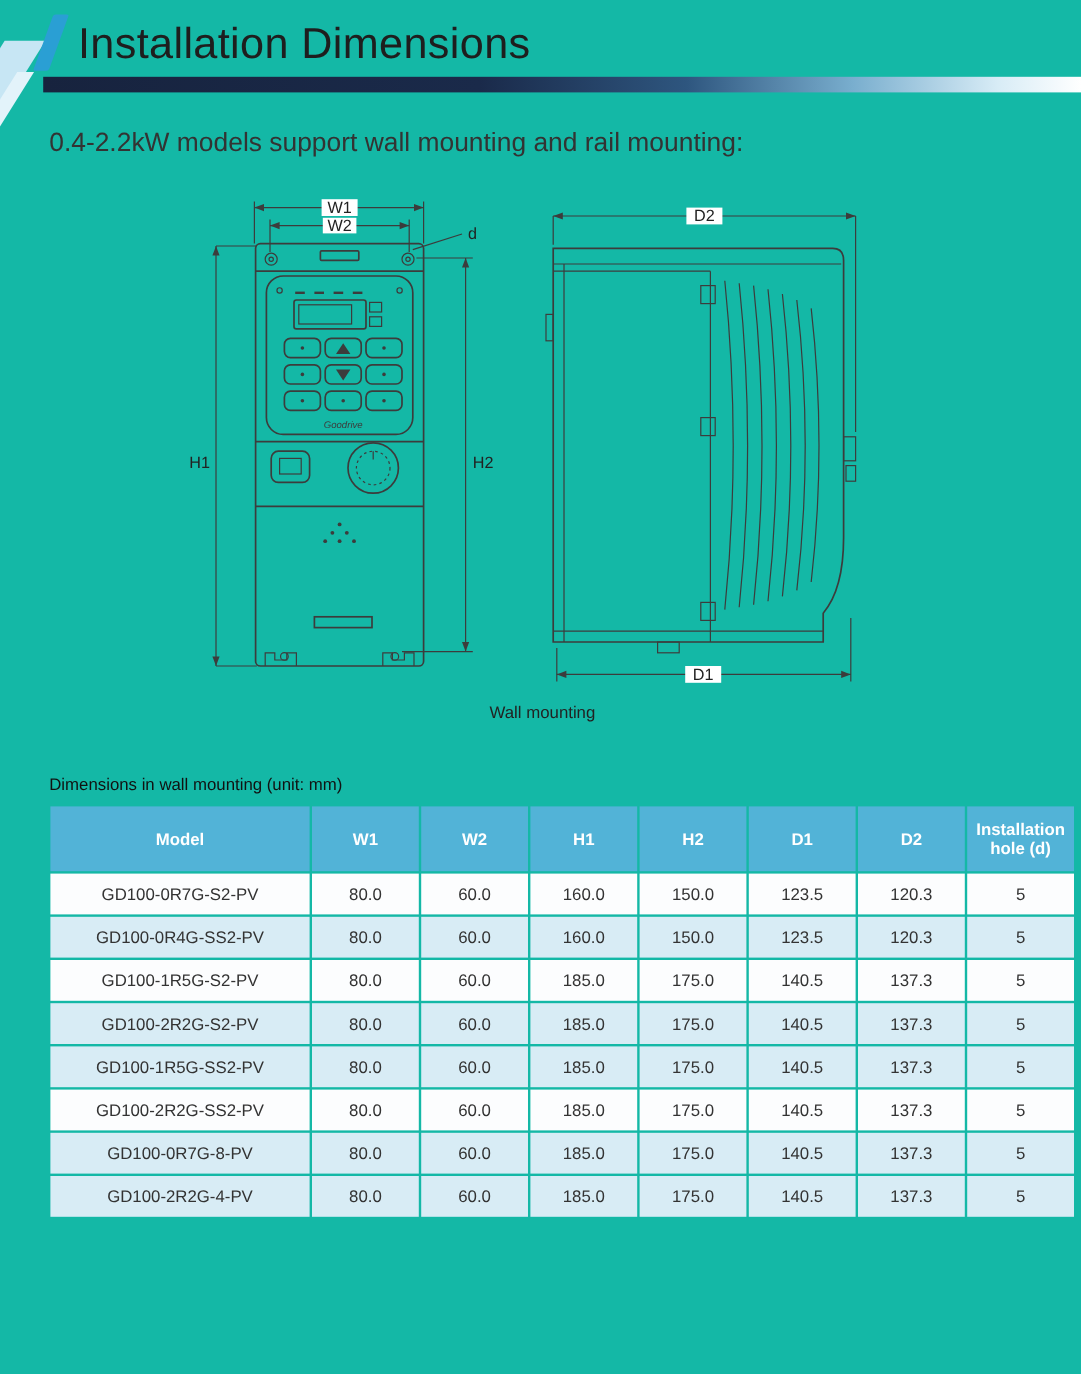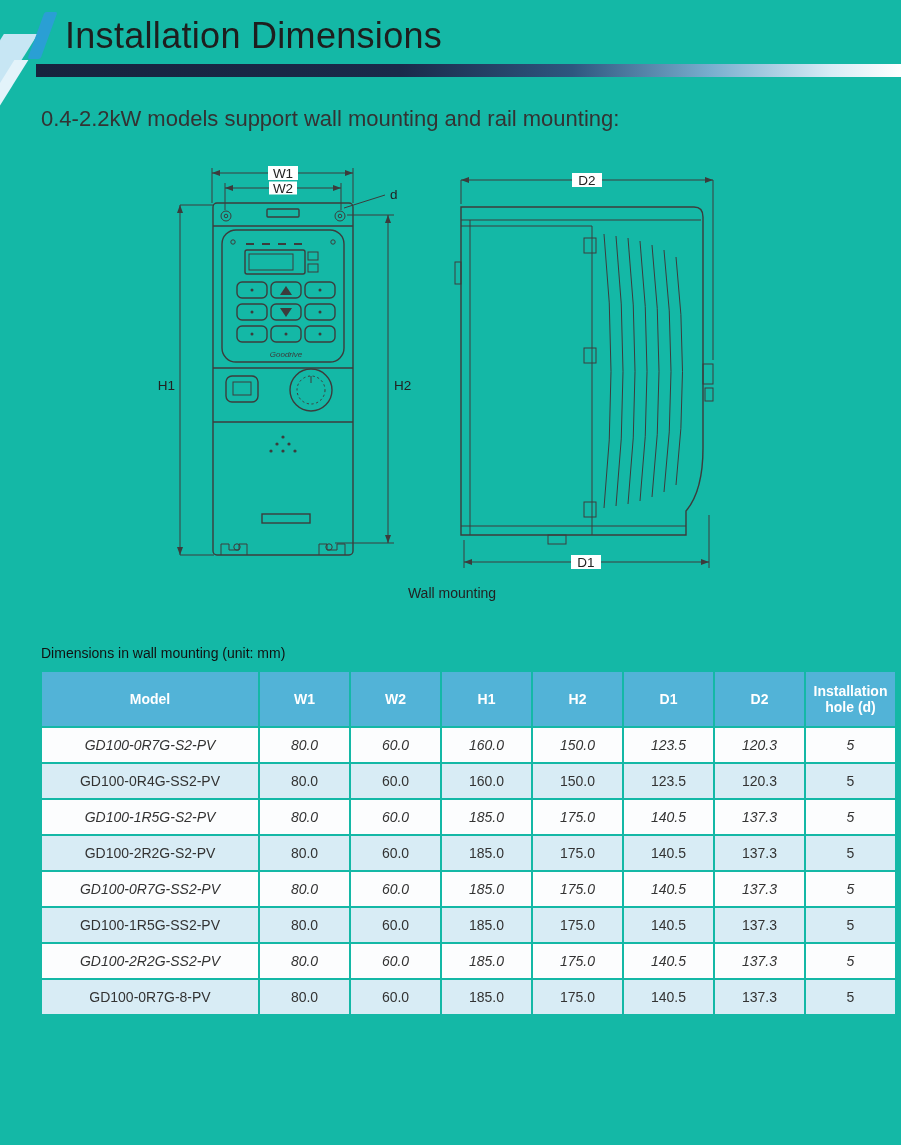--- a/index.html
+++ b/index.html
@@ -25,21 +25,21 @@
   .lblbg { fill:#ffffff; stroke:none; }
   .dimtext { font-size:13.5px; fill:#222; }
   .table-caption { position:absolute; top:645px; left:41px; font-size:14px; color:#111; }
   table.dim-table { position:absolute; top:670px; left:40px; width:857px;
     border-collapse:separate; border-spacing:2px; table-layout:fixed; }
   th { background:#52b3d7; color:#fff; font-weight:bold; font-size:14px;
     height:54px; text-align:center; vertical-align:middle; padding:2px 6px; }
   th.left { text-align:center; }
   td { font-size:14px; color:#333; text-align:center; height:34px; padding:4px; }
   tr.row-shaded td { background:#d8ecf5; }
-  tr.row-plain  td { background:#fcfdfe;font-style:italic; }
+  tr.row-plain  td { background:#fcfdfe; }
 </style>
 </head>
 <body>
 
 <div class="page">
 
   <div class="corner-a"></div>
   <div class="corner-b"></div>
 
   <div class="header">
@@ -253,30 +253,20 @@
         <tr class="row-shaded">
           <td>GD100-2R2G-S2-PV</td>
           <td>80.0</td>
           <td>60.0</td>
           <td>185.0</td>
           <td>175.0</td>
           <td>140.5</td>
           <td>137.3</td>
           <td>5</td>
         </tr>
-        <tr class="row-plain">
-          <td>GD100-0R7G-SS2-PV</td>
-          <td>80.0</td>
-          <td>60.0</td>
-          <td>185.0</td>
-          <td>175.0</td>
-          <td>140.5</td>
-          <td>137.3</td>
-          <td>5</td>
-        </tr>
         <tr class="row-shaded">
           <td>GD100-1R5G-SS2-PV</td>
           <td>80.0</td>
           <td>60.0</td>
           <td>185.0</td>
           <td>175.0</td>
           <td>140.5</td>
           <td>137.3</td>
           <td>5</td>
         </tr>
@@ -293,16 +283,26 @@
         <tr class="row-shaded">
           <td>GD100-0R7G-8-PV</td>
           <td>80.0</td>
           <td>60.0</td>
           <td>185.0</td>
           <td>175.0</td>
           <td>140.5</td>
           <td>137.3</td>
           <td>5</td>
         </tr>
+        <tr class="row-shaded">
+          <td>GD100-2R2G-4-PV</td>
+          <td>80.0</td>
+          <td>60.0</td>
+          <td>185.0</td>
+          <td>175.0</td>
+          <td>140.5</td>
+          <td>137.3</td>
+          <td>5</td>
+        </tr>
       </tbody>
   </table>
 
 </div>
 
 </body></html>

